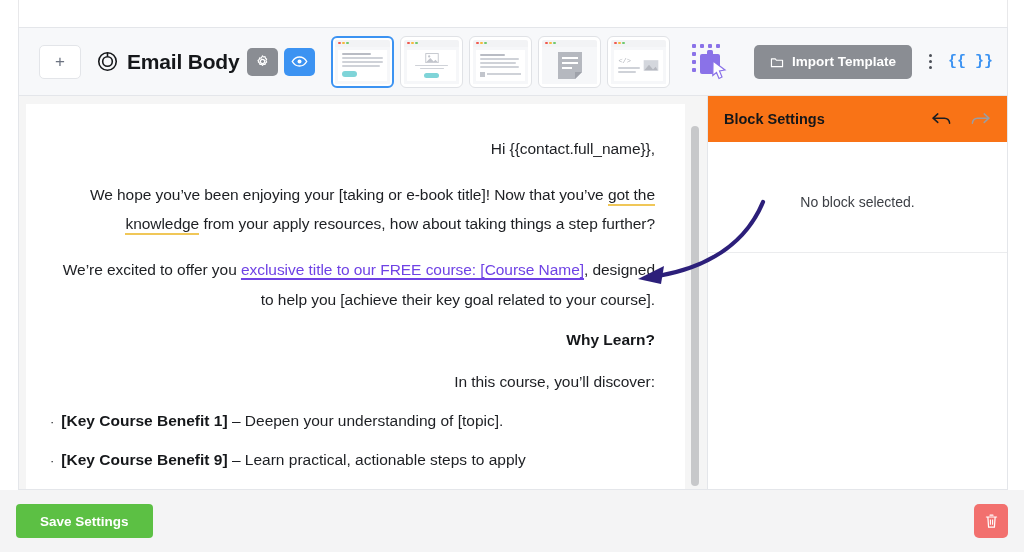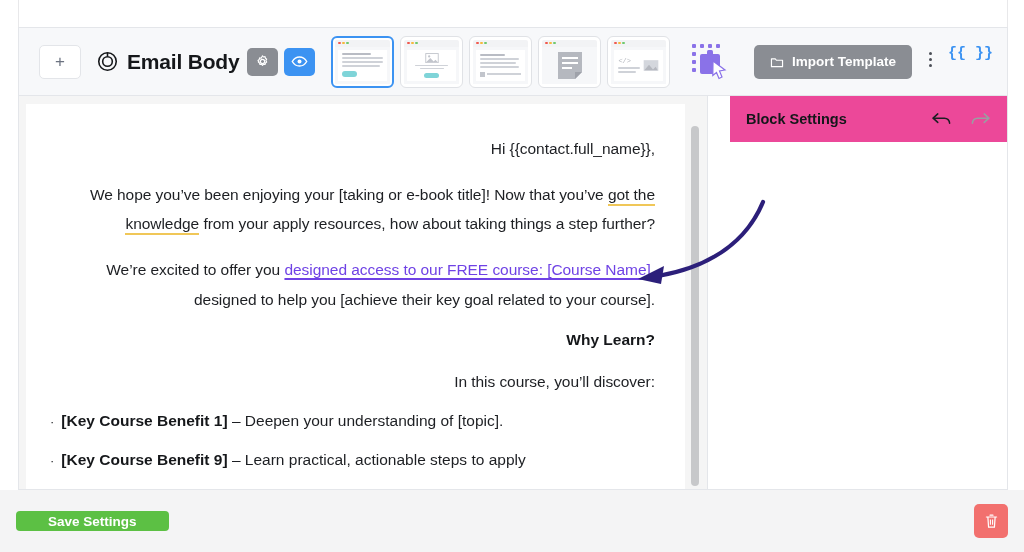--- a/index.html
+++ b/index.html
@@ -77,21 +77,21 @@
     display: flex; flex-direction: column; gap: 2px; justify-content: center; }
   .line { height: 2px; background: #cfd2d8; border-radius: 1px; }
   .line.dark { background: #b9bcc4; }
   .pill { width: 15px; height: 6px; background: #7fd4d8; border-radius: 3px; margin-top: 2px; }
 
   .block-icon-btn {
     width: 52px; height: 52px; margin-left: 10px; cursor: pointer;
     display: flex; align-items: center; justify-content: center; flex: 0 0 auto;
   }
 
-  .toolbar-right { margin-left: auto; display: flex; gap: 0; flex: 0 0 auto; }
+  .toolbar-right { margin-left: auto; display: flex; align-items: center; gap: 0; flex: 0 0 auto; }
   .import-btn {
     background: #8a8d93; color: #ffffff; border: none; border-radius: 5px;
     height: 34px; padding: 0 16px; font-size: 13.5px; font-weight: bold;
     font-family: "Liberation Sans", sans-serif;
     display: flex; align-items: center; gap: 8px; cursor: pointer; white-space: nowrap;
   }
   .kebab {
     width: 22px; height: 30px; margin-left: 8px; cursor: pointer;
     display: flex; flex-direction: column; align-items: center; justify-content: center; gap: 3px;
   }
@@ -141,22 +141,22 @@
     position: absolute; top: 0; left: 0; width: 8px; height: 360px;
     background: #c7c8ca; border-radius: 4px;
   }
 
   
   .panel {
     flex: 1; background: #ffffff; border-left: 1px solid #e4e6ea;
     display: flex; flex-direction: column; min-width: 0;
   }
   .panel-head {
-    height: 46px; flex: 0 0 46px; background: #ec4899;
-    display: flex; align-items: center; padding: 0 16px; margin-left: 22px;
+    height: 46px; flex: 0 0 46px; background: #f97316;
+    display: flex; align-items: center; padding: 0 16px;
   }
   .panel-title { font-size: 14.5px; font-weight: bold; color: #15171a; }
   .panel-head-actions { margin-left: auto; display: flex; align-items: center; gap: 16px; }
   .icon-btn { cursor: pointer; display: flex; align-items: center; justify-content: center; }
   .panel-body {
     flex: 1; background: #ffffff; position: relative;
   }
   .no-block {
     text-align: center; color: #3d4046; font-size: 14px;
     padding-top: 52px;
@@ -172,21 +172,21 @@
   }
 
   
   .footer {
     position: absolute; left: 0; top: 490px; width: 1024px; height: 62px;
     background: #f4f4f5;
     display: flex; align-items: center; padding: 0 16px;
   }
   .save-btn {
     background: #5cc044; color: #ffffff; border: none; border-radius: 4px;
-    height: 20px; padding: 0 32px; font-size: 13.5px; font-weight: bold;
+    height: 34px; padding: 0 24px; font-size: 13.5px; font-weight: bold;
     font-family: "Liberation Sans", sans-serif; cursor: pointer;
   }
   .trash-btn {
     margin-left: auto; background: #f2706e; border: none; border-radius: 5px;
     width: 34px; height: 34px; display: flex; align-items: center; justify-content: center;
     cursor: pointer;
   }
 </style>
 </head>
 <body>
@@ -365,21 +365,21 @@
         <div class="canvas">
           <div class="doc">
 
             <div class="p">Hi {{contact.full_name}},</div>
 
             <div class="p">
               <span>We hope you’ve been enjoying your [taking or e-book title]! Now that you’ve </span><span class="hl-underline">got the knowledge</span><span> from your apply resources, how about taking things a step further?</span>
             </div>
 
             <div class="p">
-              <span>We’re excited to offer you </span><a class="link">designed access to our FREE course: [Course Name]</a><span>, designed to help you [achieve their key goal related to your course].</span>
+              <span>We’re excited to offer you </span><a class="link">exclusive title to our FREE course: [Course Name]</a><span>, designed to help you [achieve their key goal related to your course].</span>
             </div>
 
             <div class="h-bold">Why Learn?</div>
 
             <div class="p tight">In this course, you’ll discover:</div>
 
             <div class="bullet">
               <span class="dotmark">·</span>
               <span><b>[Key Course Benefit 1]</b><span> – Deepen your understanding of [topic].</span></span>
             </div>
@@ -408,20 +408,24 @@
               </svg>
             </span>
             <span class="icon-btn">
               <svg width="22" height="18" viewBox="0 0 26 20">
                 <path fill="none" stroke="#9b9da2" stroke-width="1.8" stroke-linecap="round" stroke-linejoin="round" d="M18 4 L23.5 9 L18 14"></path>
                 <path fill="none" stroke="#9b9da2" stroke-width="1.8" stroke-linecap="round" d="M23.2 9 H10 a6 6 0 00-6 6"></path>
               </svg>
             </span>
           </div>
         </div>
+        <div class="panel-body">
+          <div class="no-block">No block selected.</div>
+          <div class="panel-divider"></div>
+        </div>
       </div>
 
     </div>
   </div>
 
   <svg class="annotation" viewBox="0 0 180 125">
     <path d="M143 22 C128 58, 95 86, 38 96" fill="none" stroke="#2c1f7a" stroke-width="4.2" stroke-linecap="round"></path>
     <path d="M18 99 L44 86 L41 104 Z" fill="#2c1f7a"></path>
   </svg>
 

